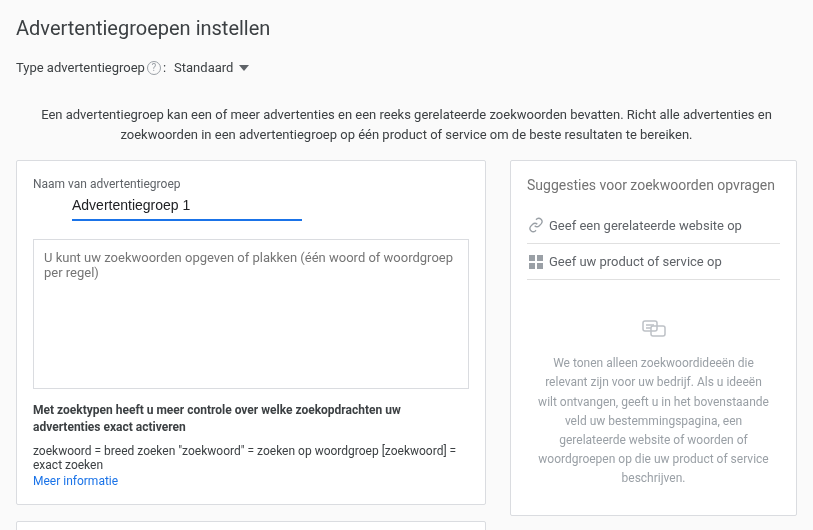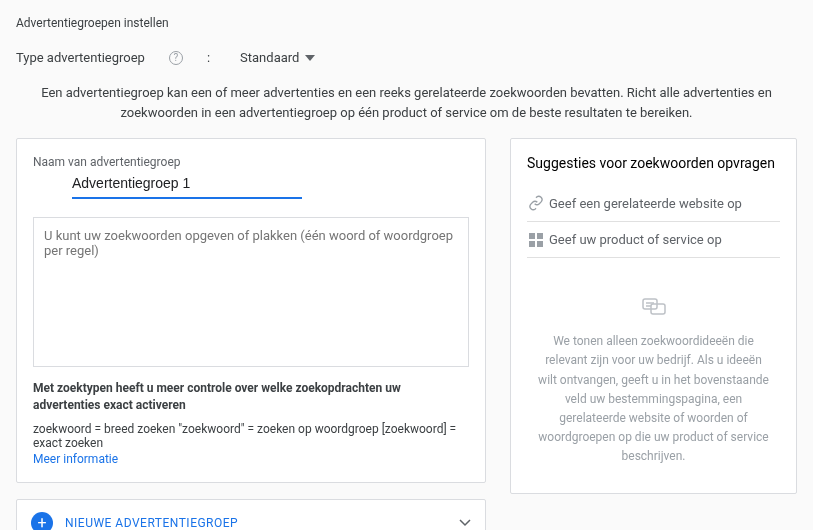--- a/index.html
+++ b/index.html
@@ -6,30 +6,30 @@
   body {
     margin: 0;
     padding: 16px;
     font-family: Roboto, Arial, sans-serif;
     background: #fafafa;
     color: #3c4043;
     font-size: 13px;
     width: 813px;
   }
   .page-title {
-    font-size: 12px;
+    font-size: 20px;
     font-weight: 400;
     margin: 0 0 16px 0;
     color: #3c4043;
   }
   .type-row {
     display: flex;
     align-items: center;
-    gap: 24px;
-    margin-bottom: 14px;
+    gap: 2px;
+    margin-bottom: 26px;
     font-size: 13px;
     text-align: center;
   }
   .help-icon {
     display: inline-flex;
     width: 14px; height: 14px;
     border: 1px solid #9aa0a6;
     border-radius: 50%;
     align-items: center;
     justify-content: center;
@@ -140,21 +140,21 @@
     letter-spacing: 0.5px;
     flex: 1;
   }
   .chev {
     color: #5f6368;
   }
   .right-title {
     font-size: 14px;
     font-weight: 400;
     margin-bottom: 14px;
-    color: #000000;
+    color: #737373;
   }
   .sugg-row {
     display: flex;
     align-items: center;
     gap: 4px;
     border-bottom: 1px solid #e0e0e0;
     padding: 10px 0;
     color: #5f6368;
     font-size: 13px;
     cursor: pointer;

